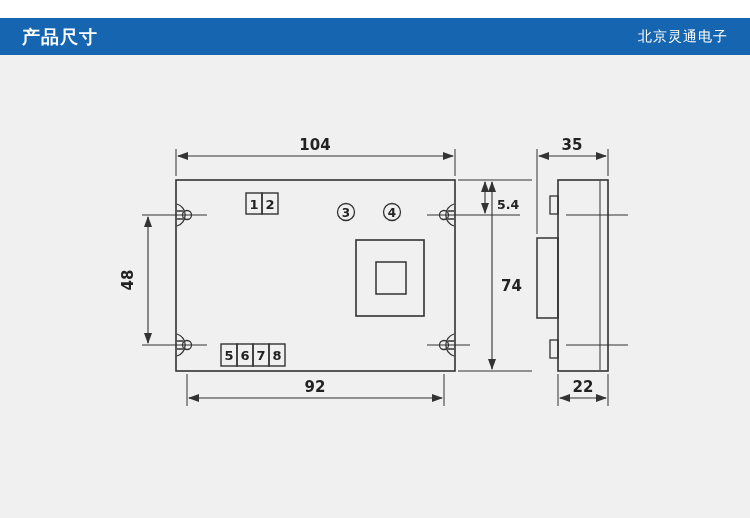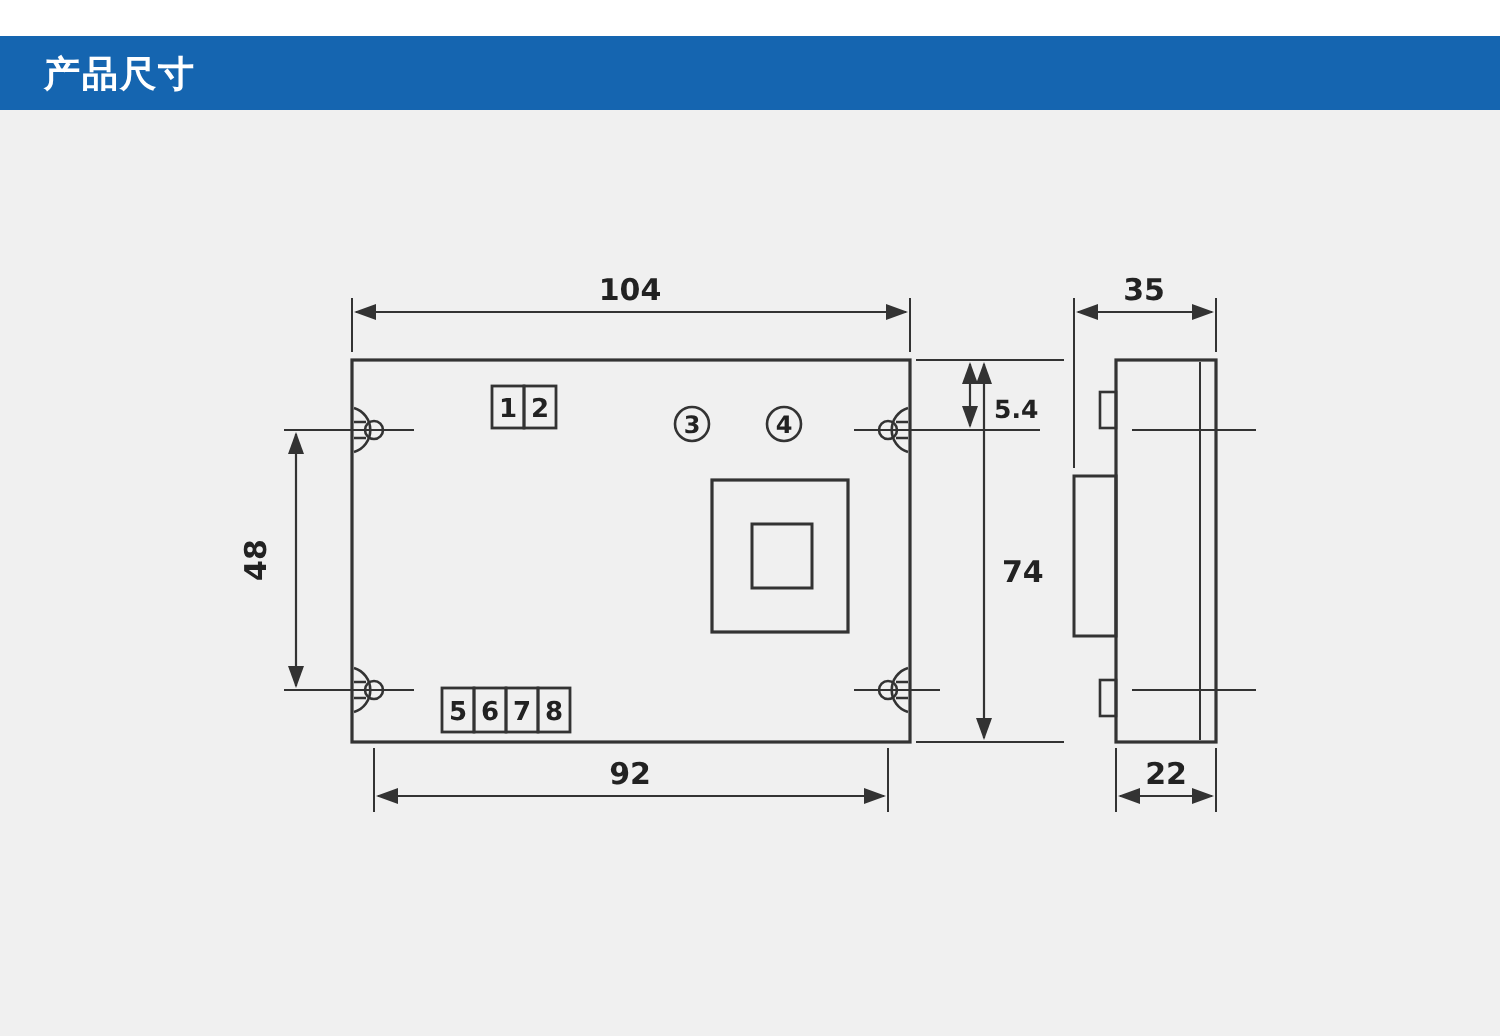--- a/index.html
+++ b/index.html
@@ -56,20 +56,21 @@
   .tnum  { font-size: 13px; font-weight: 600; }
   .cnum  { font-size: 12px; font-weight: 600; }
 </style>
 </head>
 <body>
 
 <div class="topbar">
   <div class="topbar-left">
     <span class="title-cn">产品尺寸</span>
   </div>
+  <div class="topbar-right">北京灵通电子</div>
 </div>
 
 <div class="page-bg"></div>
 
 <svg class="drawing" width="750" height="518" viewBox="0 0 750 518" xmlns="http://www.w3.org/2000/svg">
   <defs>
     <marker id="arr" markerWidth="11" markerHeight="8" refX="10" refY="4" orient="auto-start-reverse" markerUnits="userSpaceOnUse">
       <path d="M0,0 L11,4 L0,8 Z" fill="#333333"></path>
     </marker>
   </defs>

